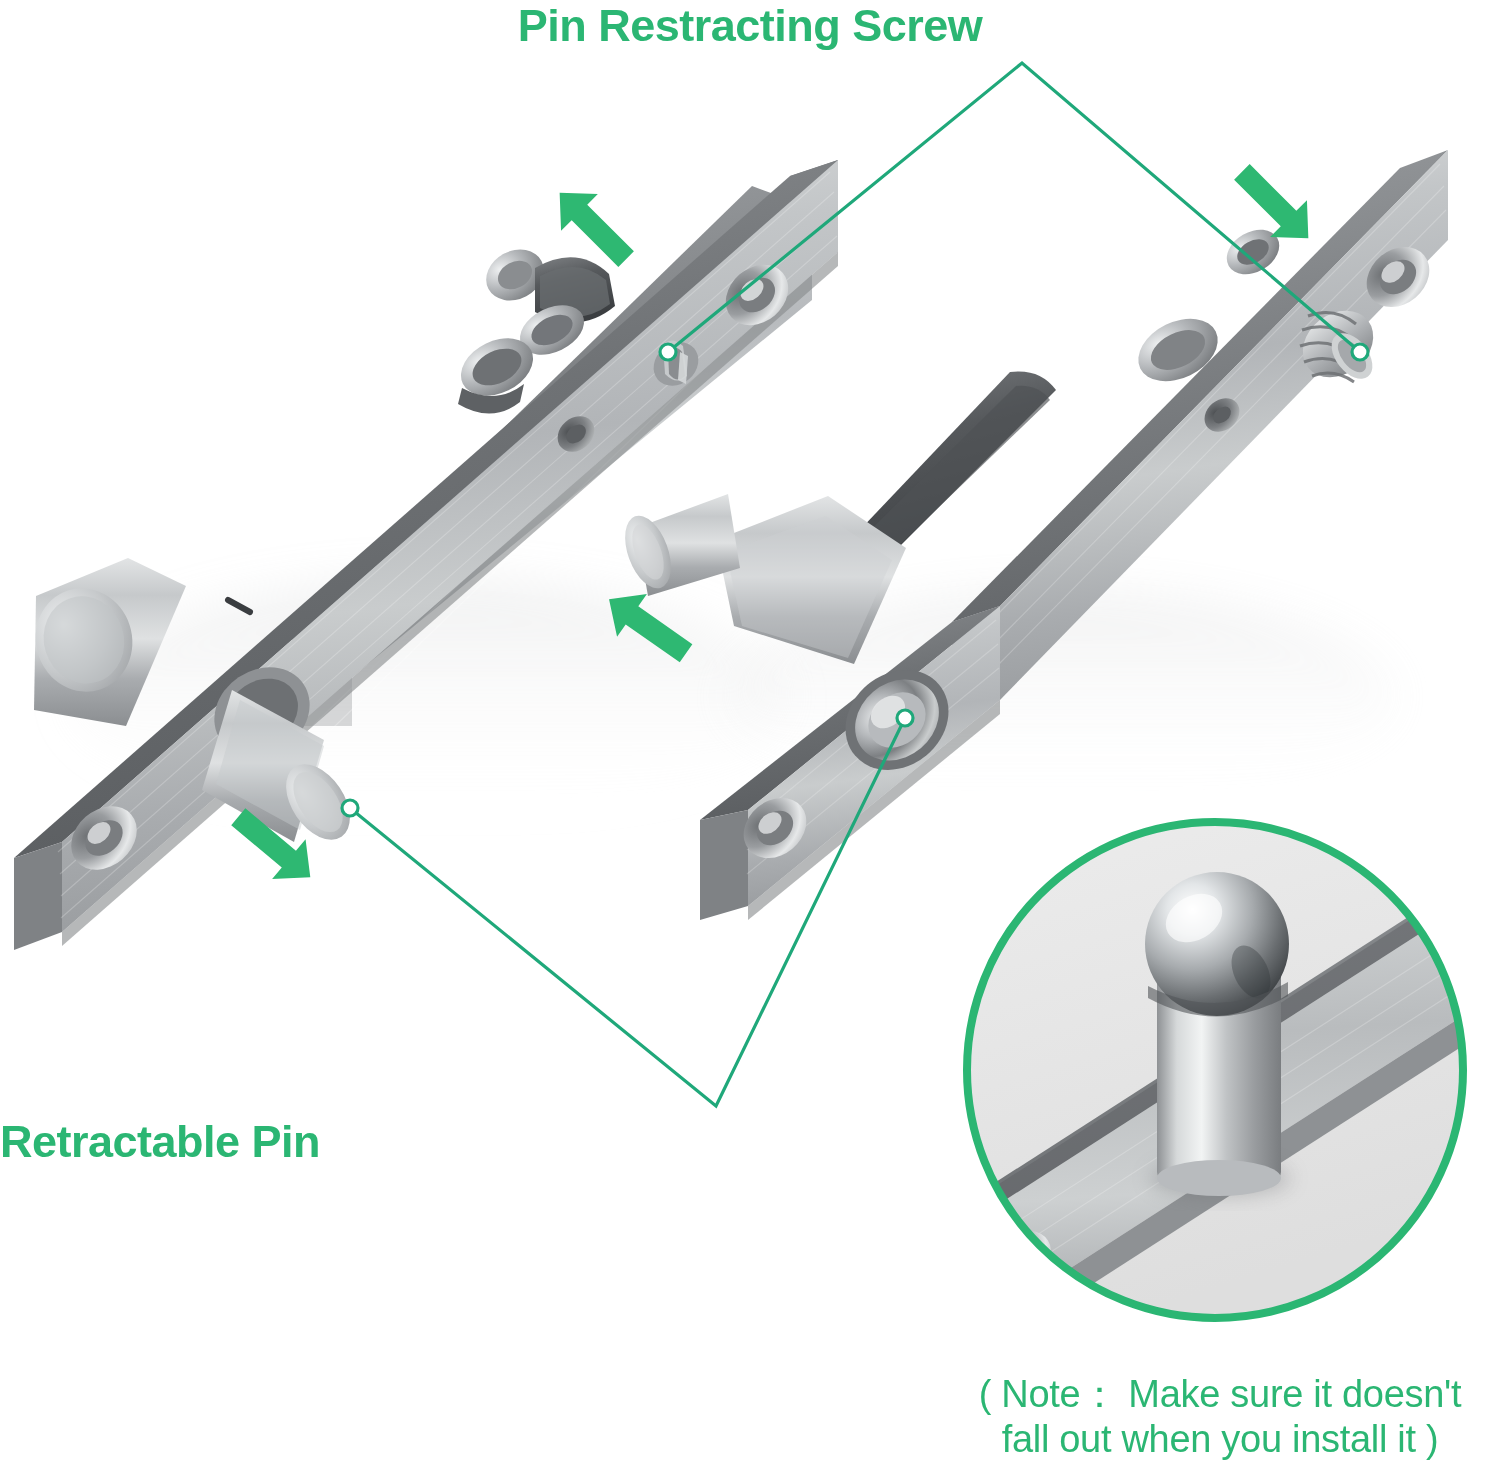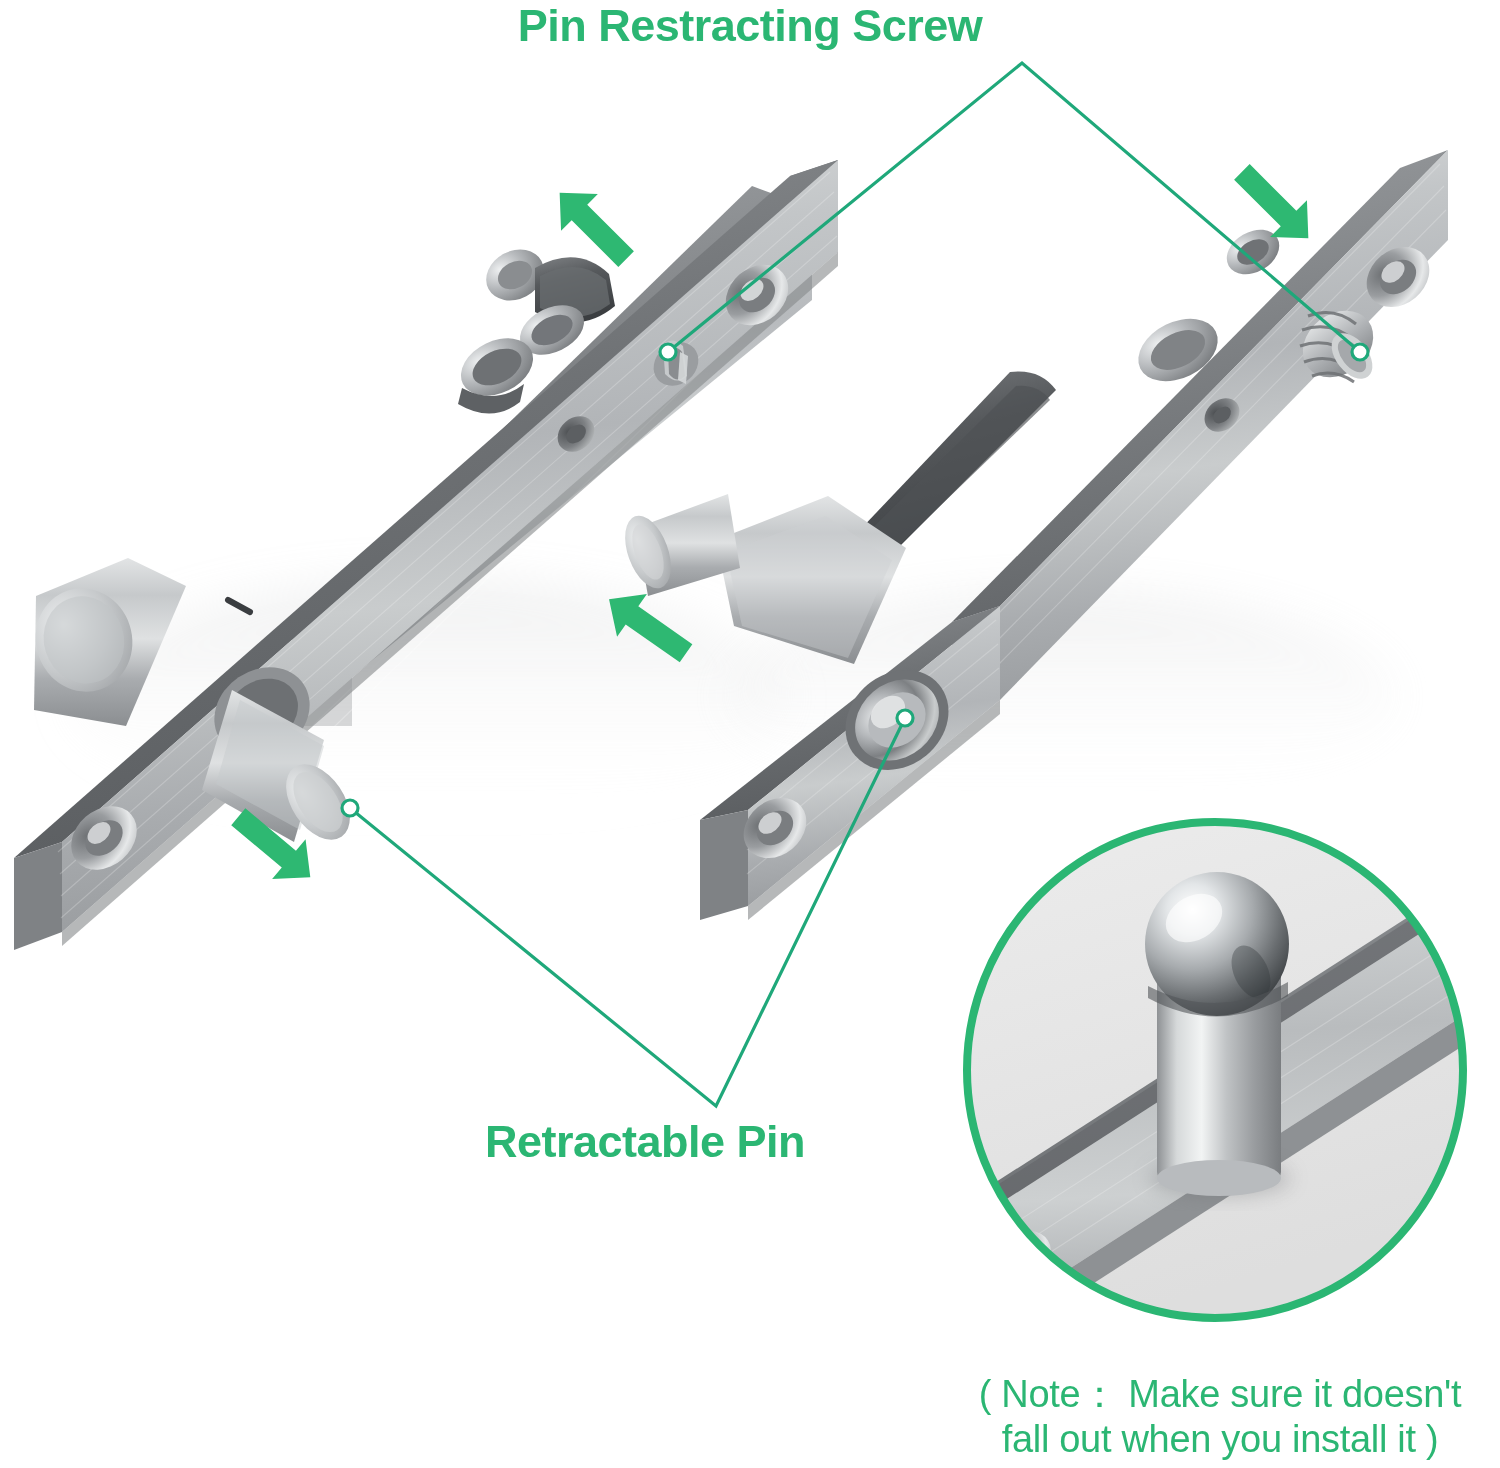--- a/index.html
+++ b/index.html
@@ -15,21 +15,21 @@
 
   .lbl {
     position:absolute;
     color:#2BB673;
     font-weight:700;
     letter-spacing:-0.5px;
     white-space:nowrap;
     line-height:1.05;
   }
   #lbl-screw { left:0; right:0; top:2px; text-align:center; font-size:45px; }
-  #lbl-pin   { left:0; width:1290px; top:1118px; text-align:center; font-size:45px; }
+  #lbl-pin   { left:0; width:1290px; top:1118px; font-size:45px; }
   #lbl-ball  { left:944px; width:556px; top:1316px; text-align:center; font-size:45px; }
   #note {
     position:absolute; left:930px; width:580px; top:1372px;
     text-align:center; color:#2BB673; font-weight:400;
     font-size:38px; line-height:1.18; letter-spacing:-0.3px;
   }
 </style>
 </head>
 <body>
 

